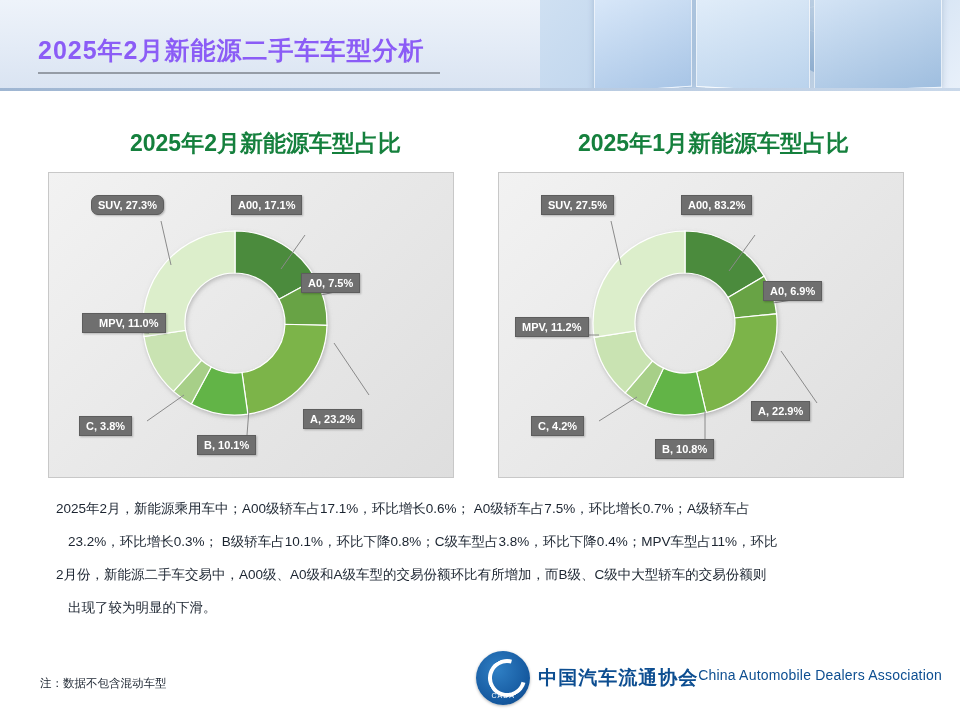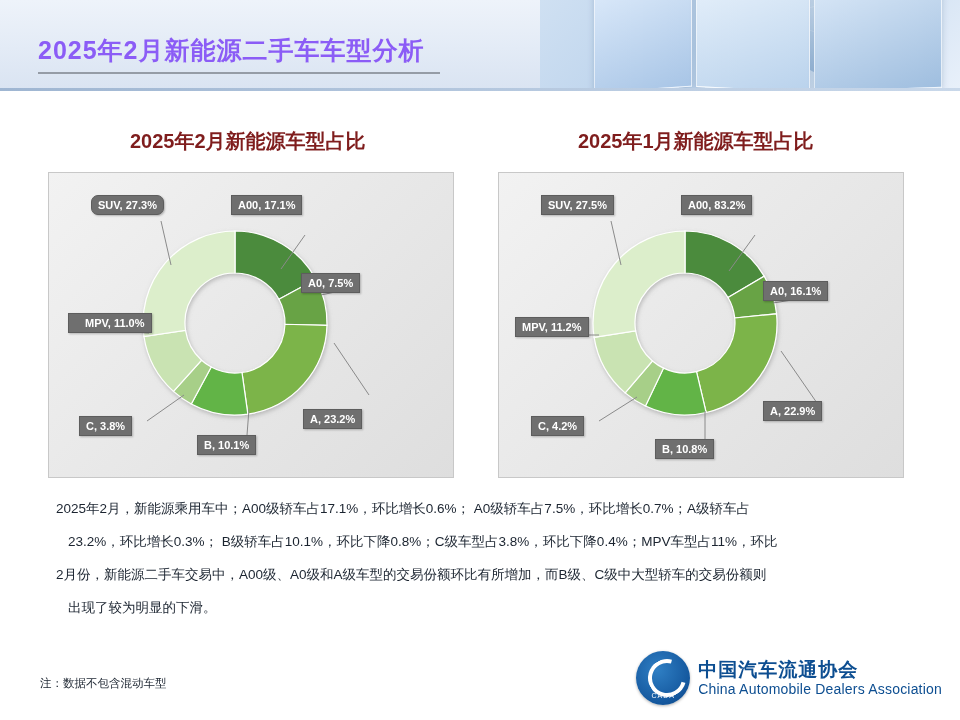--- a/index.html
+++ b/index.html
@@ -45,21 +45,21 @@
   .title-rule{
     position:absolute;left:38px;top:72px;width:402px;height:2px;background:#7c838c;opacity:.75;
   }
   .hdr-bottom-line{
     position:absolute;left:0;top:88px;width:960px;height:3px;
     background:linear-gradient(90deg,#9fb6d2,#c9d8ea);
   }
 
   
   .panel-title{
-    position:absolute;font-size:20px;font-weight:bold;color:#7f1d1d;
+    position:absolute;font-size:23px;font-weight:bold;color:#15803d;
   }
   #t-left{left:130px;top:128px;}
   #t-right{left:578px;top:128px;}
 
   .panel{
     position:absolute;top:172px;width:404px;height:304px;
     background:linear-gradient(135deg,#f2f2f2 0%, #e9e9e9 45%, #dedede 100%);
     border:1px solid #c8c8c8;
   }
   #panel-left{left:48px;}
@@ -95,21 +95,21 @@
   }
   .logo .mark:before{
     content:"";position:absolute;left:12px;top:8px;width:30px;height:30px;
     border:4px solid #ffffff;border-radius:50%;border-right-color:transparent;
     transform:rotate(-30deg);
   }
   .logo .mark:after{
     content:"CADA";position:absolute;left:0;right:0;bottom:6px;text-align:center;
     font-size:7px;color:#ffffff;letter-spacing:1px;
   }
-  .logo .txt{display:flex;flex-direction:column;line-height:1.15;}
+  .logo .txt{display:flex;flex-direction:row;line-height:1.15;}
   .logo .cn{font-size:19px;font-weight:bold;color:#0d4e91;letter-spacing:1px;}
   .logo .en{font-size:14px;color:#0d4e91;letter-spacing:.2px;}
 </style>
 </head>
 <body>
 
 <div class="header">
   <div class="photo"></div>
   <div class="globe"></div>
   <div class="cube c1"></div>
@@ -156,21 +156,21 @@
         <line x1="135" y1="222" x2="98" y2="248"></line>
         <line x1="100" y1="160" x2="68" y2="158"></line>
         <line x1="122" y1="92" x2="112" y2="48"></line>
       </g>
     </svg>
     <div class="lbl" style="left:182px;top:22px;">A00, 17.1%</div>
     <div class="lbl" style="left:252px;top:100px;">A0, 7.5%</div>
     <div class="lbl" style="left:254px;top:220px;margin-top:16px;">A, 23.2%</div>
     <div class="lbl" style="left:148px;top:262px;">B, 10.1%</div>
     <div class="lbl" style="left:30px;top:243px;">C, 3.8%</div>
-    <div class="lbl" style="left:19px;top:140px;padding-left:16px;">MPV, 11.0%</div>
+    <div class="lbl" style="left:33px;top:140px;padding-left:16px;">MPV, 11.0%</div>
     <div class="lbl" style="left:42px;top:22px;border-radius:7px;">SUV, 27.3%</div>
   </div>
 </div>
 
 <div class="panel" id="panel-right">
   <div class="donut-wrap">
     <svg width="404" height="304" viewBox="0 0 404 304">
       <defs>
         <filter id="sh2" x="-30%" y="-30%" width="160%" height="160%">
           <feDropShadow dx="1" dy="2" stdDeviation="2" flood-color="#888" flood-opacity="0.5"></feDropShadow>
@@ -196,22 +196,22 @@
         <line x1="230" y1="98" x2="256" y2="62"></line>
         <line x1="274" y1="130" x2="312" y2="124"></line>
         <line x1="282" y1="178" x2="318" y2="230"></line>
         <line x1="206" y1="238" x2="206" y2="266"></line>
         <line x1="138" y1="224" x2="100" y2="248"></line>
         <line x1="100" y1="162" x2="70" y2="162"></line>
         <line x1="122" y1="92" x2="112" y2="48"></line>
       </g>
     </svg>
     <div class="lbl" style="left:182px;top:22px;">A00, 83.2%</div>
-    <div class="lbl" style="left:264px;top:108px;">A0, 16.1%</div>
-    <div class="lbl" style="left:252px;top:228px;margin-left:12px;">A, 22.9%</div>
+    <div class="lbl" style="left:264px;top:108px;">A0, 6.9%</div>
+    <div class="lbl" style="left:252px;top:228px;">A, 22.9%</div>
     <div class="lbl" style="left:156px;top:266px;">B, 10.8%</div>
     <div class="lbl" style="left:32px;top:243px;">C, 4.2%</div>
     <div class="lbl" style="left:16px;top:144px;">MPV, 11.2%</div>
     <div class="lbl" style="left:42px;top:22px;">SUV, 27.5%</div>
   </div>
 </div>
 
 <div class="body-text">
   <p>2025年2月，新能源乘用车中；A00级轿车占17.1%，环比增长0.6%； A0级轿车占7.5%，环比增长0.7%；A级轿车占</p>
   <p class="indent">23.2%，环比增长0.3%； B级轿车占10.1%，环比下降0.8%；C级车型占3.8%，环比下降0.4%；MPV车型占11%，环比</p>

